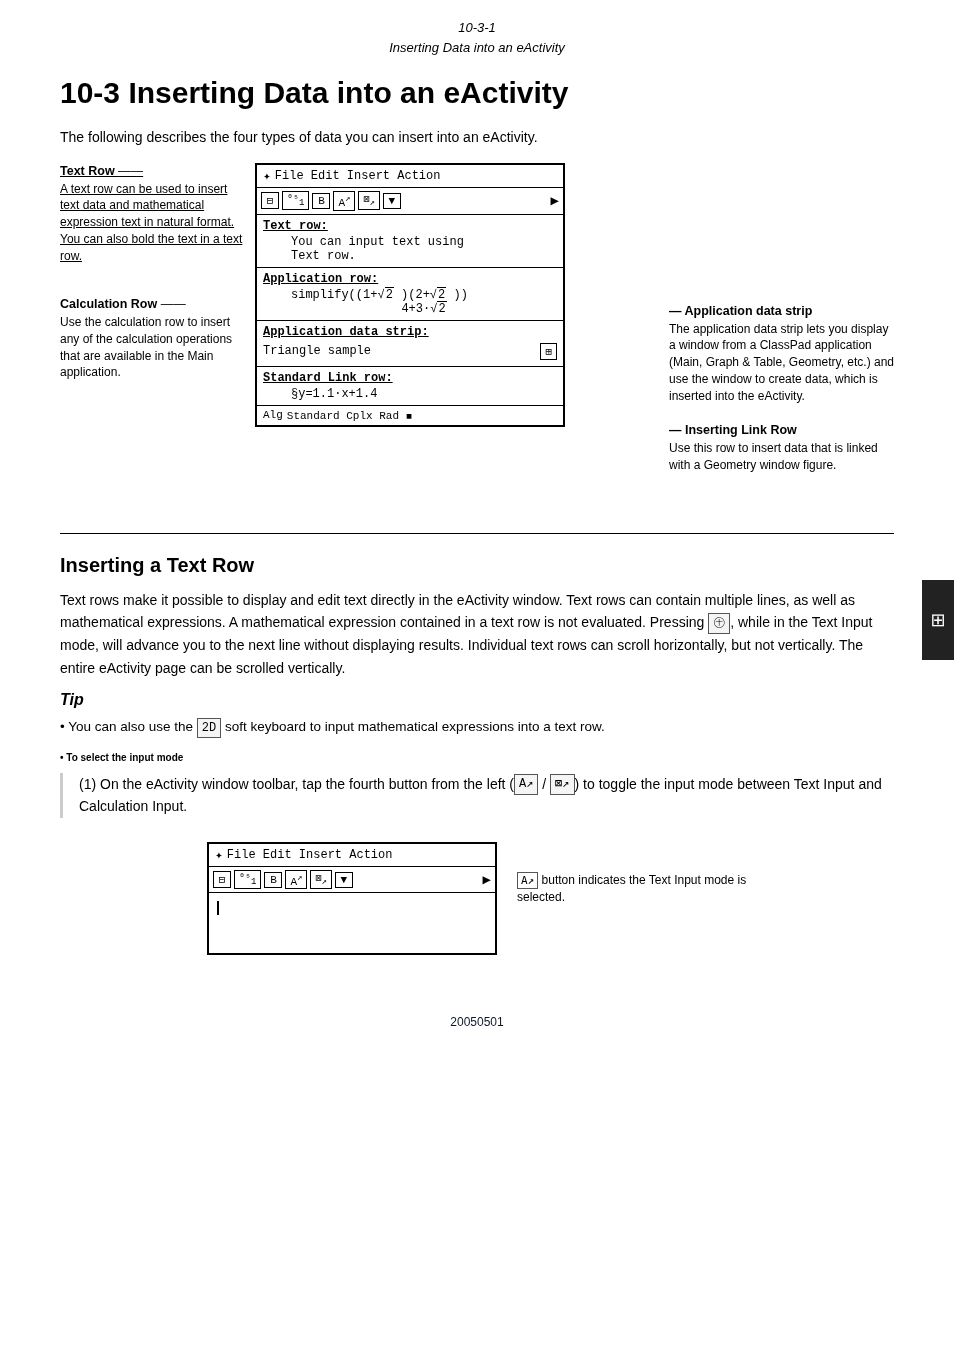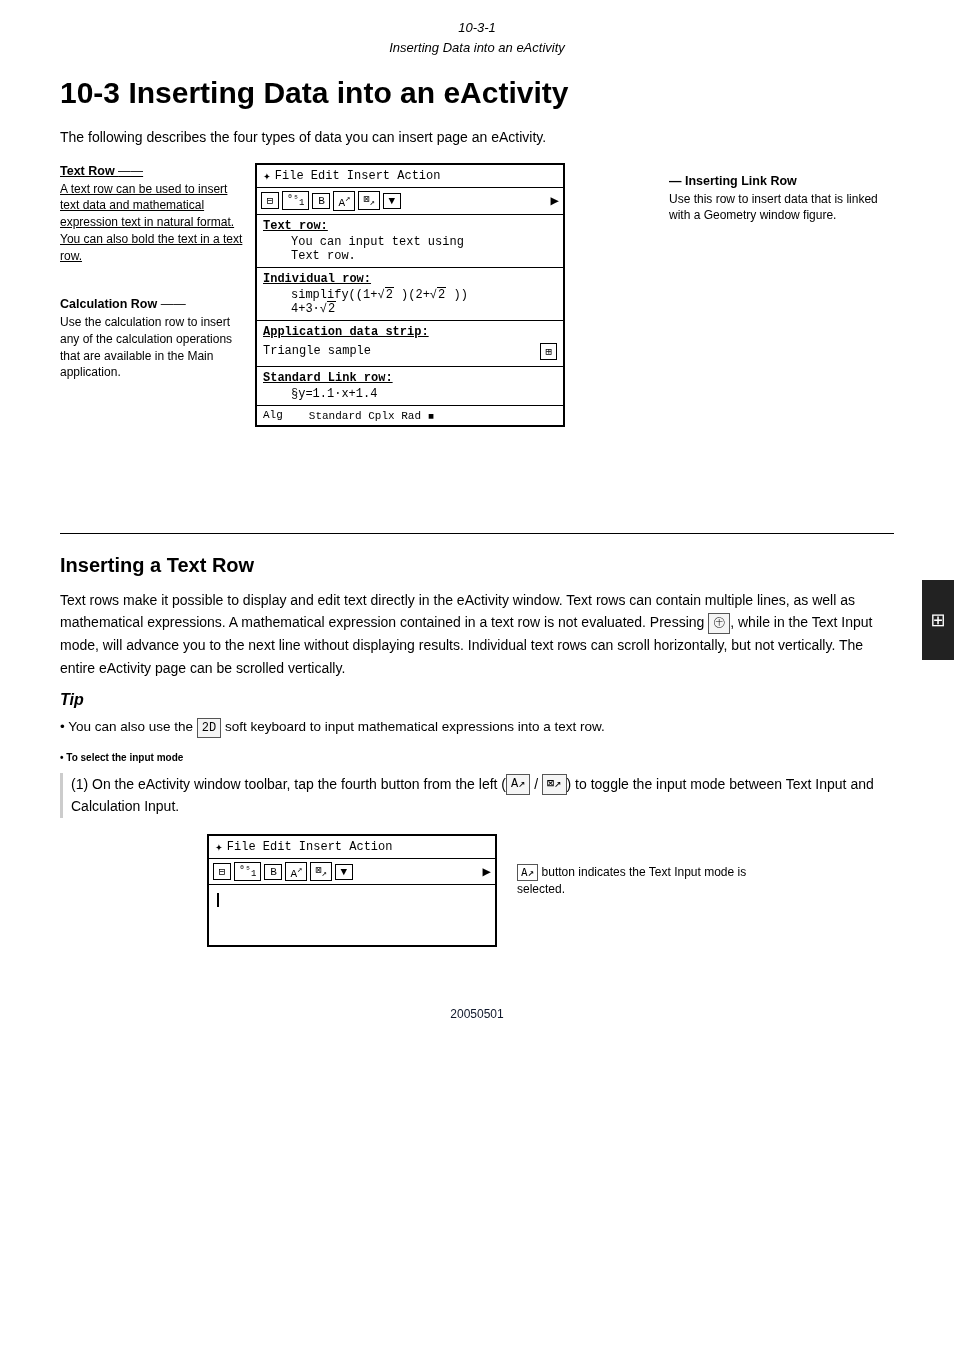--- a/index.html
+++ b/index.html
@@ -109,41 +109,41 @@
       margin-bottom: 2px;
       font-size: 12px;
     }
 
     .screen-section-content {
       font-size: 12px;
       margin-left: 28px;
     }
 
     .screen-section-right {
-      text-align: left;
+      text-align: center;
     }
 
     .app-strip-row {
       display: flex;
       align-items: center;
       justify-content: space-between;
       padding: 2px 0;
     }
 
     .app-strip-icon {
       border: 1px solid #000;
       padding: 1px 4px;
       font-size: 11px;
     }
 
     .screen-status {
       padding: 3px 6px;
       font-size: 11px;
       display: flex;
-      gap: 26px;
+      gap: 4px;
     }
 
     
     .divider {
       border: none;
       border-top: 1.5px solid #000;
       margin: 10px 0 20px 0;
     }
 
     
@@ -180,22 +180,22 @@
       font-size: 10px;
       margin-bottom: 10px;
     }
 
     
     .step-block {
       display: flex;
       gap: 10px;
       font-size: 14px;
       line-height: 1.6;
-      margin-bottom: 16px;
-      padding-left: 8px;
+      margin-bottom: 24px;
+      padding-left: 16px;
       border-left: 3px solid #ccc;
     }
 
     .step-text {
       flex: 1;
     }
 
     
     .key-box {
       display: inline-block;
@@ -299,21 +299,21 @@
 </div>
 
 <div class="right-tab">
   <span>⊞</span>
 </div>
 
 <div class="content">
 
   <div class="chapter-title">10-3 Inserting Data into an eActivity</div>
 
-  <div class="intro-para">The following describes the four types of data you can insert page an eActivity.</div>
+  <div class="intro-para">The following describes the four types of data you can insert into an eActivity.</div>
 
   <div class="diagram-wrapper" style="min-height:340px;">
 
     <div class="left-col">
       <div style="margin-bottom:6px;text-decoration:underline;">
         <div class="ann-title">Text Row <span style="font-weight:normal;">——</span></div>
         <div>A text row can be used to insert text data and mathematical expression text in natural format. You can also bold the text in a text row.</div>
       </div>
       <div style="margin-top: 32px;">
         <div class="ann-title">Calculation Row <span style="font-weight:normal;">——</span></div>
@@ -339,21 +339,21 @@
           <span class="toolbar-arrow">▶</span>
         </div>
 
         <div class="screen-section">
           <div class="screen-section-label">Text row:</div>
           <div class="screen-section-content">You can input text using</div>
           <div class="screen-section-content">Text row.</div>
         </div>
 
         <div class="screen-section">
-          <div class="screen-section-label">Individual row:</div>
+          <div class="screen-section-label">Application row:</div>
           <div class="screen-section-content">simplify((1+<span>√<span style="border-top:1px solid #000; padding:0 1px;">2</span></span> )(2+<span>√<span style="border-top:1px solid #000; padding:0 1px;">2</span></span> ))</div>
           <div class="screen-section-content screen-section-right">4+3·<span>√<span style="border-top:1px solid #000; padding:0 1px;">2</span></span></div>
         </div>
 
         <div class="screen-section">
           <div class="screen-section-label">Application data strip:</div>
           <div class="app-strip-row">
             <span>Triangle sample</span>
             <span class="app-strip-icon">⊞</span>
           </div>
@@ -365,20 +365,24 @@
         </div>
 
         <div class="screen-status">
           <span>Alg</span>
           <span>Standard Cplx Rad ◾</span>
         </div>
       </div>
     </div>
 
     <div class="right-col">
+      <div style="margin-top: 140px; margin-bottom: 18px;">
+        <div class="ann-title">— Application data strip</div>
+        <div>The application data strip lets you display a window from a ClassPad application (Main, Graph &amp; Table, Geometry, etc.) and use the window to create data, which is inserted into the eActivity.</div>
+      </div>
       <div style="margin-top: 10px;">
         <div class="ann-title">— Inserting Link Row</div>
         <div>Use this row to insert data that is linked with a Geometry window figure.</div>
       </div>
     </div>
 
   </div>
 
   <hr class="divider">
 

